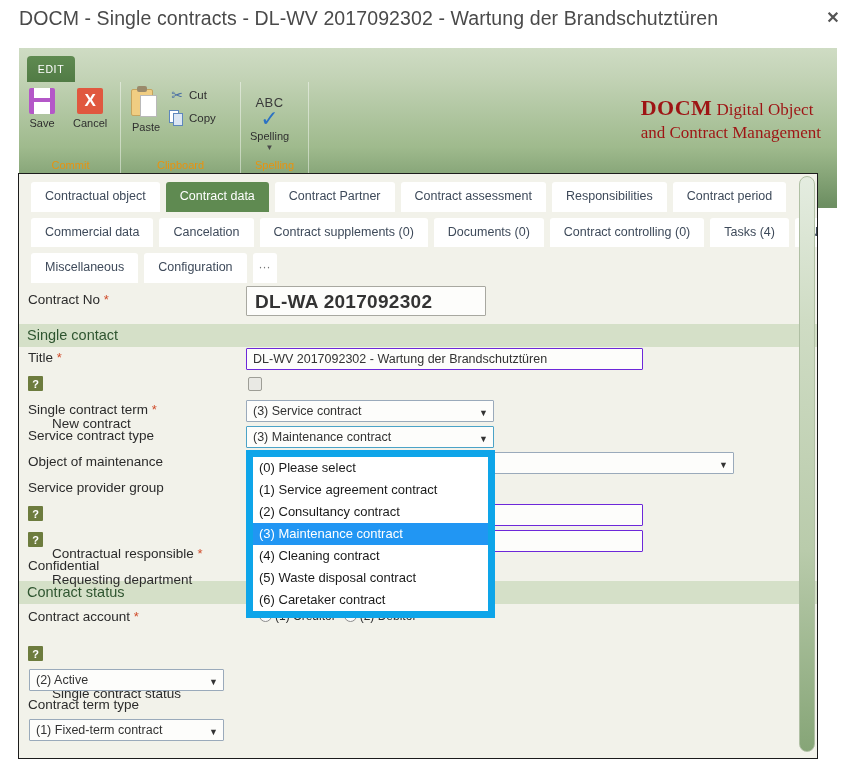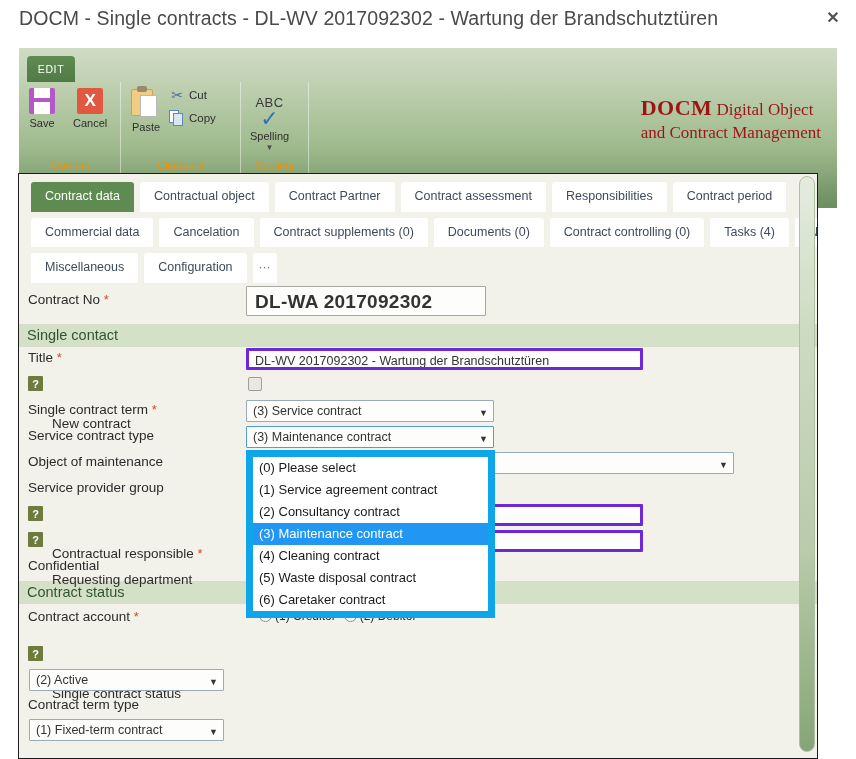--- a/index.html
+++ b/index.html
@@ -156,21 +156,21 @@
   .req { color: #d04c2a; font-size: 13px; }
   .help-icon {
     position: absolute; left: 9px; top: 3px;
     width: 15px; height: 15px; background: #6d7c3e;
     color: #ffffff; font-size: 11px; font-weight: bold;
     display: flex; align-items: center; justify-content: center;
     border-radius: 1px; cursor: pointer;
   }
   .field { position: absolute; top: 0px; }
   .txtbox {
-    background: #fdfdfb; border: 3px solid #6d28d9;
+    background: #fdfdfb; border: 1px solid #6d28d9;
     height: 22px; font-size: 12.5px; color: #333;
     padding: 2px 6px; line-height: 17px; white-space: nowrap;
     overflow: hidden; border-radius: 1px;
   }
   .txtbox.big {
     height: 30px; font-size: 19px; font-weight: bold; color: #333;
     padding: 3px 8px; line-height: 24px; letter-spacing: 0.3px;
     border: 1px solid #a8a8a0;
   }
   .combo {
@@ -290,22 +290,22 @@
     <div id="docm-logo-line1"><b>DOCM</b>
       <span>Digital Object</span></div>
     <div id="docm-logo-line2">and Contract Management</div>
   </div>
 </div>
 
 <div id="content-panel">
 
   <div id="tab-area">
     <div class="tab-row">
+      <div class="tab">Contractual object</div>
       <div class="tab active">Contract data</div>
-      <div class="tab">Contractual object</div>
       <div class="tab">Contract Partner</div>
       <div class="tab">Contract assessment</div>
       <div class="tab">Responsibilities</div>
       <div class="tab">Contract period</div>
     </div>
     <div class="tab-row">
       <div class="tab">Commercial data</div>
       <div class="tab">Cancelation</div>
       <div class="tab">Contract supplements (0)</div>
       <div class="tab">Documents (0)</div>

